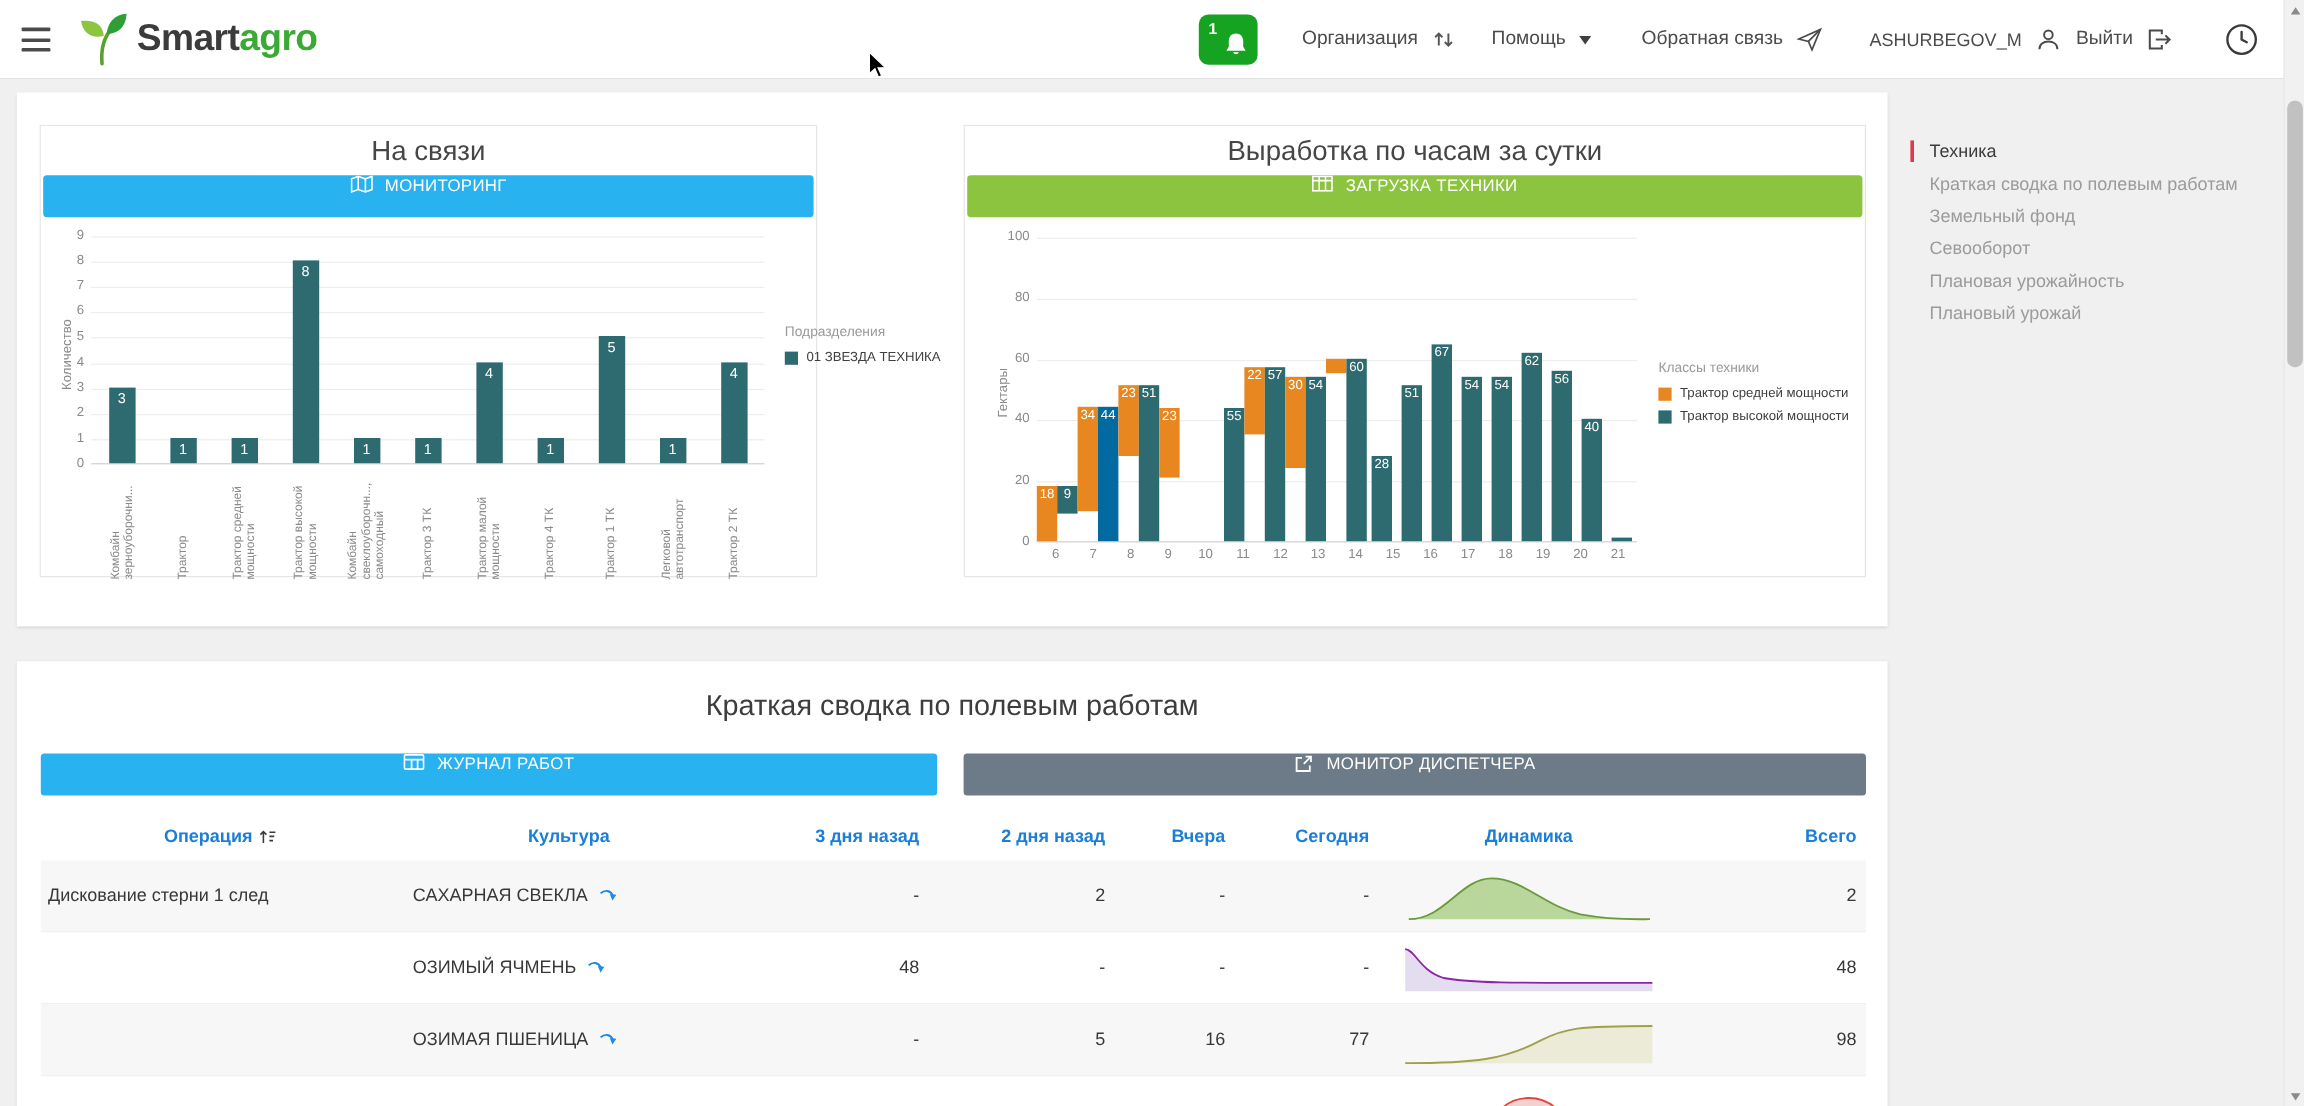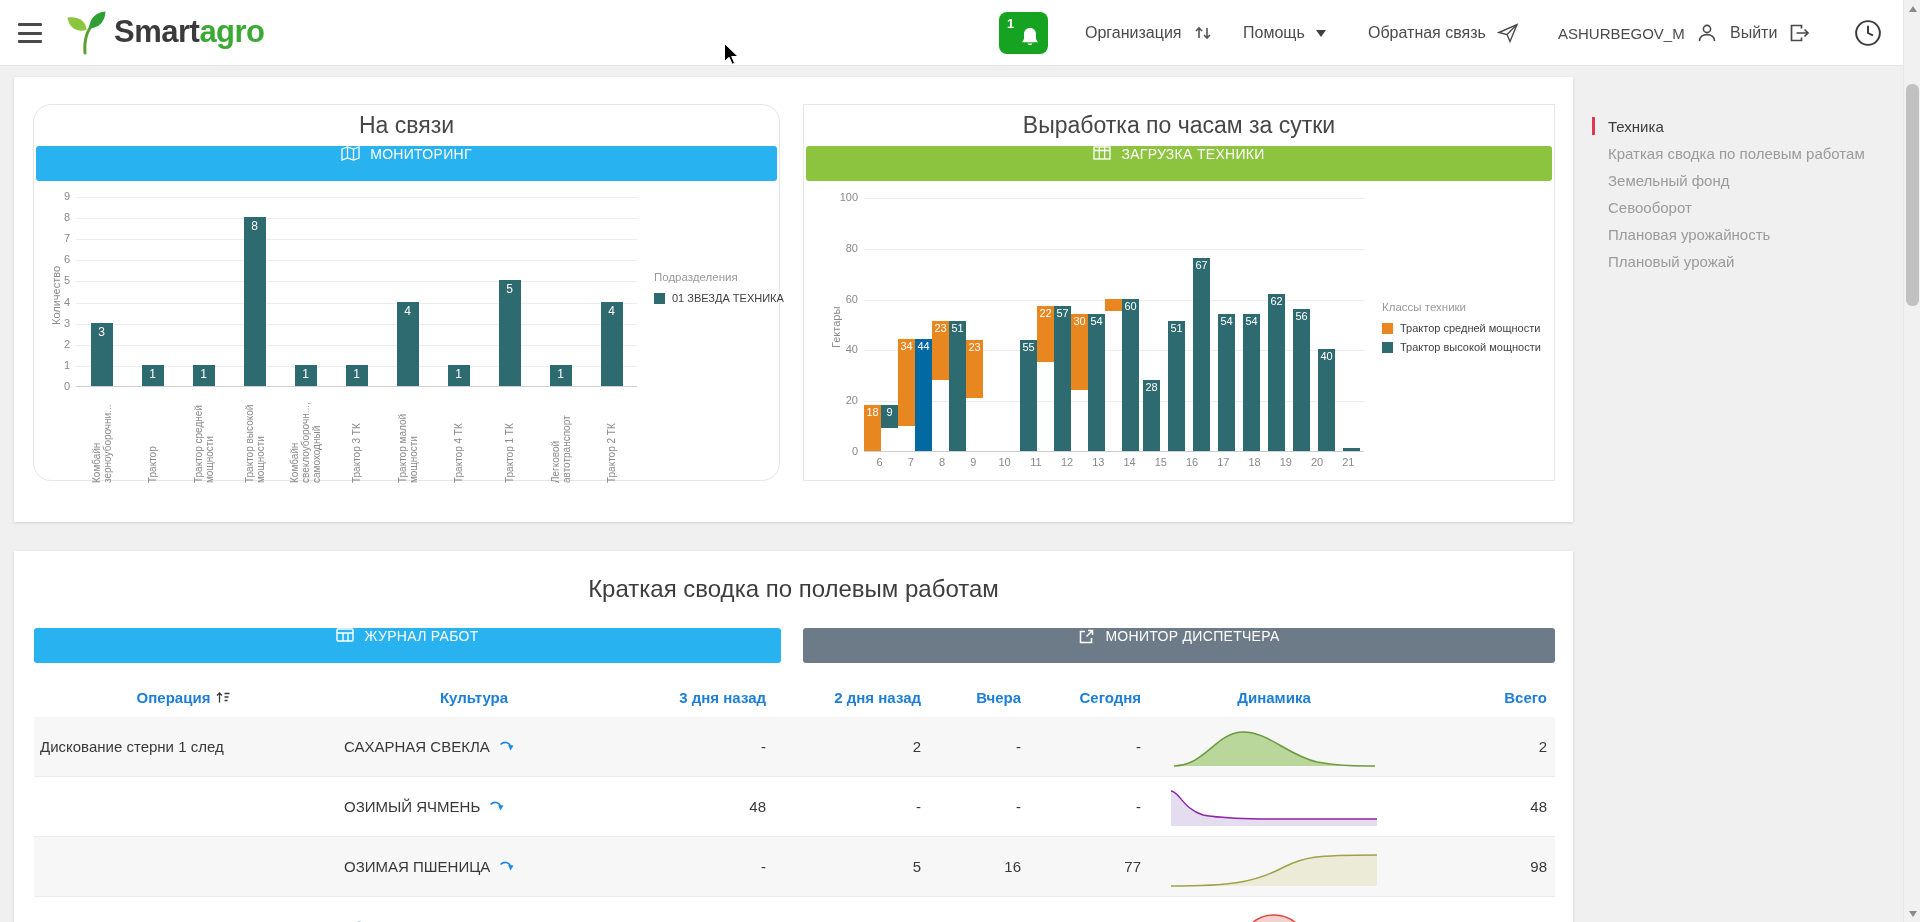--- a/index.html
+++ b/index.html
@@ -24,21 +24,21 @@
 .sidebar{position:absolute;left:1592px;top:113px;width:316px;}
 .sb-item{position:relative;padding:5px 0 5px 16px;font-size:15px;color:#9b9b9b;line-height:17px;cursor:pointer;white-space:nowrap;}
 .sb-item.active{color:#3c3c3c;}
 .sb-item.active::before{content:"";position:absolute;left:0;top:4px;width:3px;height:18px;background:#dc3a50;}
 
 
 .panel{position:absolute;background:#fff;box-shadow:0 1px 3px rgba(0,0,0,.14);}
 .panel-top{left:14px;top:77px;width:1559px;height:445px;}
 .panel-bottom{left:14px;top:551px;width:1559px;height:420px;}
 .chart-box{position:absolute;top:27px;height:377px;border:1px solid #e6e6e6;background:#fff;}
-#chart1{left:19px;width:747px;border-radius:18px;}
+#chart1{left:19px;width:648px;}
 #chart2{left:789px;width:752px;}
 .chart-title{position:absolute;top:7px;left:0;right:0;text-align:center;font-size:23px;color:#464646;}
 .cbtn{border:none;border-radius:3px;color:#fff;font-size:14px;display:flex;align-items:flex-start;justify-content:center;gap:10px;cursor:pointer;font-family:inherit;letter-spacing:.3px;}
 .cbtn.inbox{position:absolute;left:2px;right:2px;top:41px;height:35px;}
 .blue{background:#29b2f0;}
 .green{background:#8cc440;}
 .slate{background:#6d7b88;}
 
 
 .plot{position:absolute;border-bottom:1px solid #cfcfcf;}
@@ -413,21 +413,21 @@
           </div>
           <div class="slot">
             <div class="stack">
               <div class="seg" style="height: 129.54px; background: rgb(46, 107, 112);">
                 <div class="seg-label">51</div>
               </div>
             </div>
           </div>
           <div class="slot">
             <div class="stack">
-              <div class="seg" style="height: 193px; background: rgb(46, 107, 112);">
+              <div class="seg" style="height: 164px; background: rgb(46, 107, 112);">
                 <div class="seg-label">67</div>
               </div>
             </div>
           </div>
           <div class="slot">
             <div class="stack">
               <div class="seg" style="height: 137.16px; background: rgb(46, 107, 112);">
                 <div class="seg-label">54</div>
               </div>
             </div>

